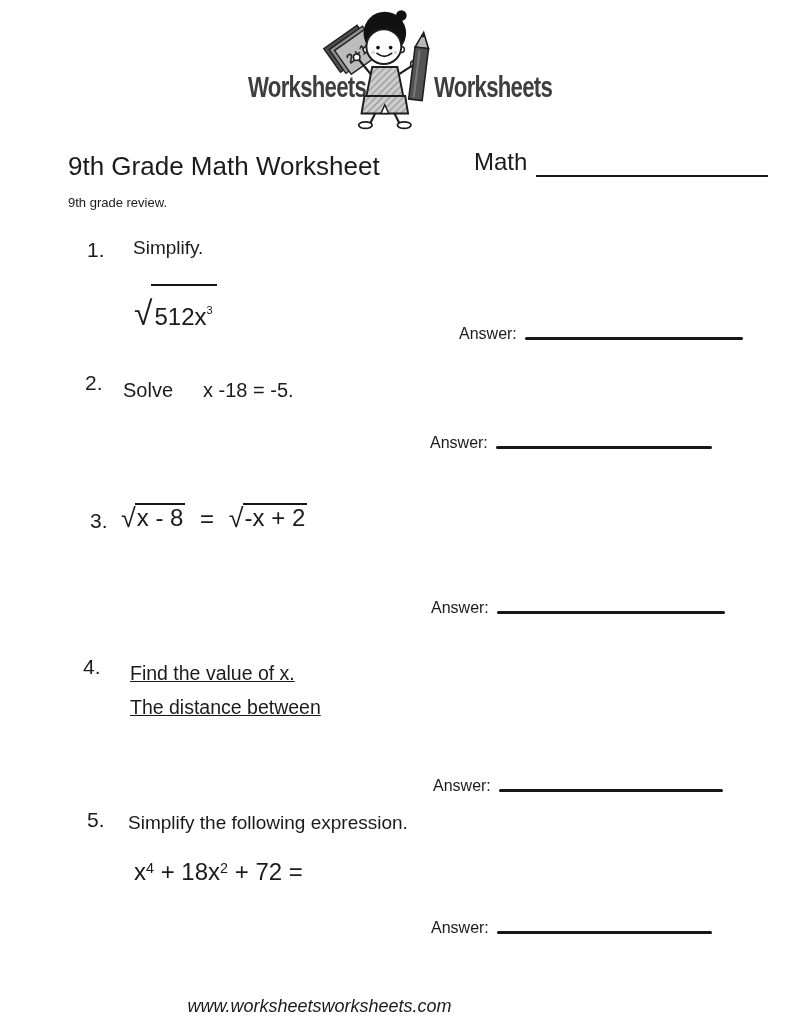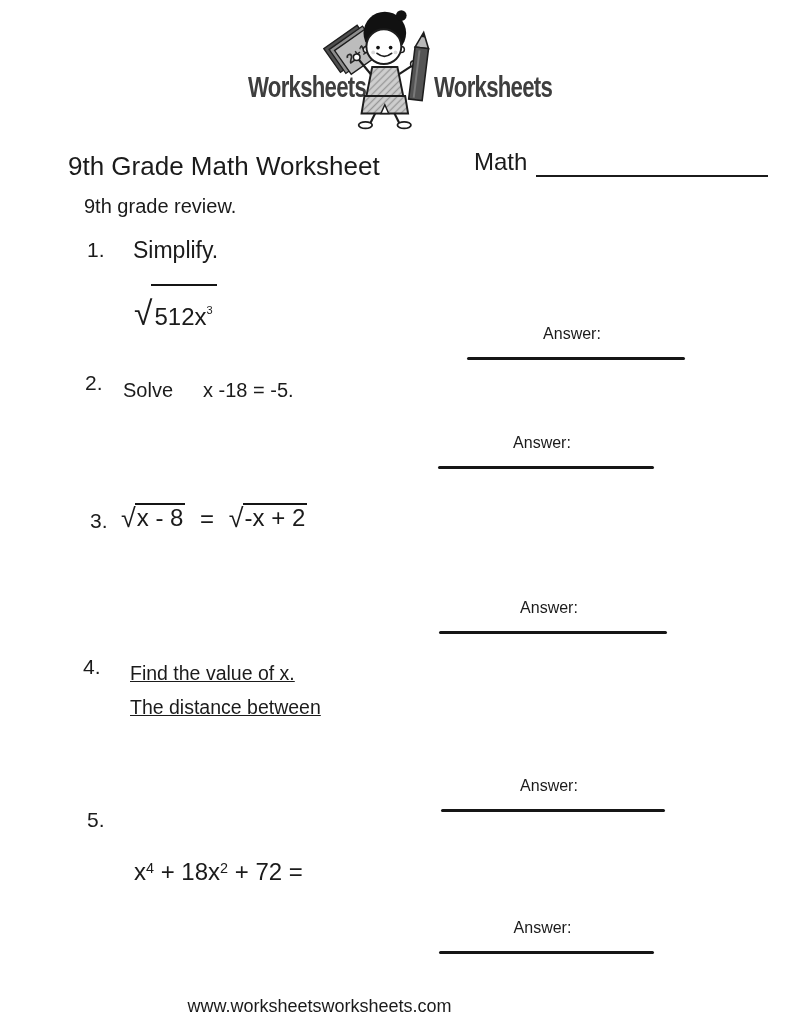--- a/index.html
+++ b/index.html
@@ -11,44 +11,44 @@
   .logo-text {
     position:absolute; top:70px; font-size:30px; font-weight:bold;
     color:#3e3e3e; letter-spacing:-1px; transform:scaleX(0.74);
     transform-origin:left top; white-space:nowrap;
   }
   .logo-text.left  { left:248px; }
   .logo-text.right { left:434px; }
   .mascot { position:absolute; left:316px; top:2px; width:126px; height:128px; }
   
   .page-title { position:absolute; left:68px; top:151px; font-size:26px; }
-  .subtitle   { position:absolute; left:84px; top:195px; font-size:20px; }
+  .subtitle   { position:absolute; left:68px; top:195px; font-size:13px; }
   .name-row   { position:absolute; left:474px; top:149px; display:flex; }
   .name-label { font-size:24px; line-height:26px; }
   .name-line  { width:232px; height:2px; background:#1b1b1b; margin-left:9px; margin-top:26px; }
   
   .pnum  { position:absolute; font-size:21px; }
-  .ptext { position:absolute; font-size:23px; white-space:nowrap; }
+  .ptext { position:absolute; font-size:19px; white-space:nowrap; }
   .math  { position:absolute; font-size:24px; white-space:nowrap; }
   .p2-eq { margin-left:30px; }
   .p4-block { position:absolute; left:130px; top:656px; font-size:19.5px; line-height:34px;text-decoration:underline; }
   .radical { display:inline-flex; align-items:flex-end; }
   .rad-sign { font-size:1.4em; line-height:1.02; margin-right:-1px; }
   .radical.sm .rad-sign { font-size:1.12em; line-height:1.05; }
   .rad-body { border-top:2.5px solid #151515; padding:18px 4px 0 3px; line-height:1.12; }
   .radical.sm .rad-body { border-top-width:2px; padding:0 2px 0 2px; }
   .eq-sign { margin:0 8px; }
   sup.exp { font-size:0.6em; vertical-align:7px; line-height:0; }
   sup.exp.tiny { font-size:0.46em; vertical-align:11px; }
   
-  .answer-row { position:absolute; display:flex; align-items:center;flex-direction:column; }
+  .answer-row { position:absolute; display:flex; align-items:flex-start; }
   .answer-label { font-size:16px; line-height:20px; }
   .answer-line { height:3px; background:#161616; border-radius:2px; margin-left:8px; margin-top:13px; }
   
-  .footer { position:absolute; left:0; top:996px; width:639px; text-align:center; font-size:18px; }
+  .footer { position:absolute; left:0; top:996px; width:639px; text-align:center; font-size:18px;font-style:italic; }
 </style>
 </head>
 <body>
 
 <div class="page">
 
   <span class="logo-text left">Worksheets</span>
   <svg class="mascot" viewBox="0 0 130 130" aria-hidden="true">
     <defs>
       <pattern id="hatch" width="5" height="5" patternUnits="userSpaceOnUse" patternTransform="rotate(45)">
@@ -151,20 +151,21 @@
   <div class="p4-block">
     <div>Find the value of x.</div>
     <div>The distance between</div>
   </div>
   <div class="answer-row" style="left:433px;top:776px">
     <span class="answer-label">Answer:</span>
     <div class="answer-line" style="width:224px"></div>
   </div>
 
   <span class="pnum" style="left:87px;top:808px">5.</span>
+  <span class="ptext" style="left:128px;top:812px">Simplify the following expression.</span>
   <span class="math" style="left:134px;top:858px">
     <span>x</span><sup class="exp">4</sup><span> + 18x</span><sup class="exp">2</sup><span> + 72 =</span>
   </span>
   <div class="answer-row" style="left:431px;top:918px">
     <span class="answer-label">Answer:</span>
     <div class="answer-line" style="width:215px"></div>
   </div>
 
   <div class="footer">www.worksheetsworksheets.com</div>
 

